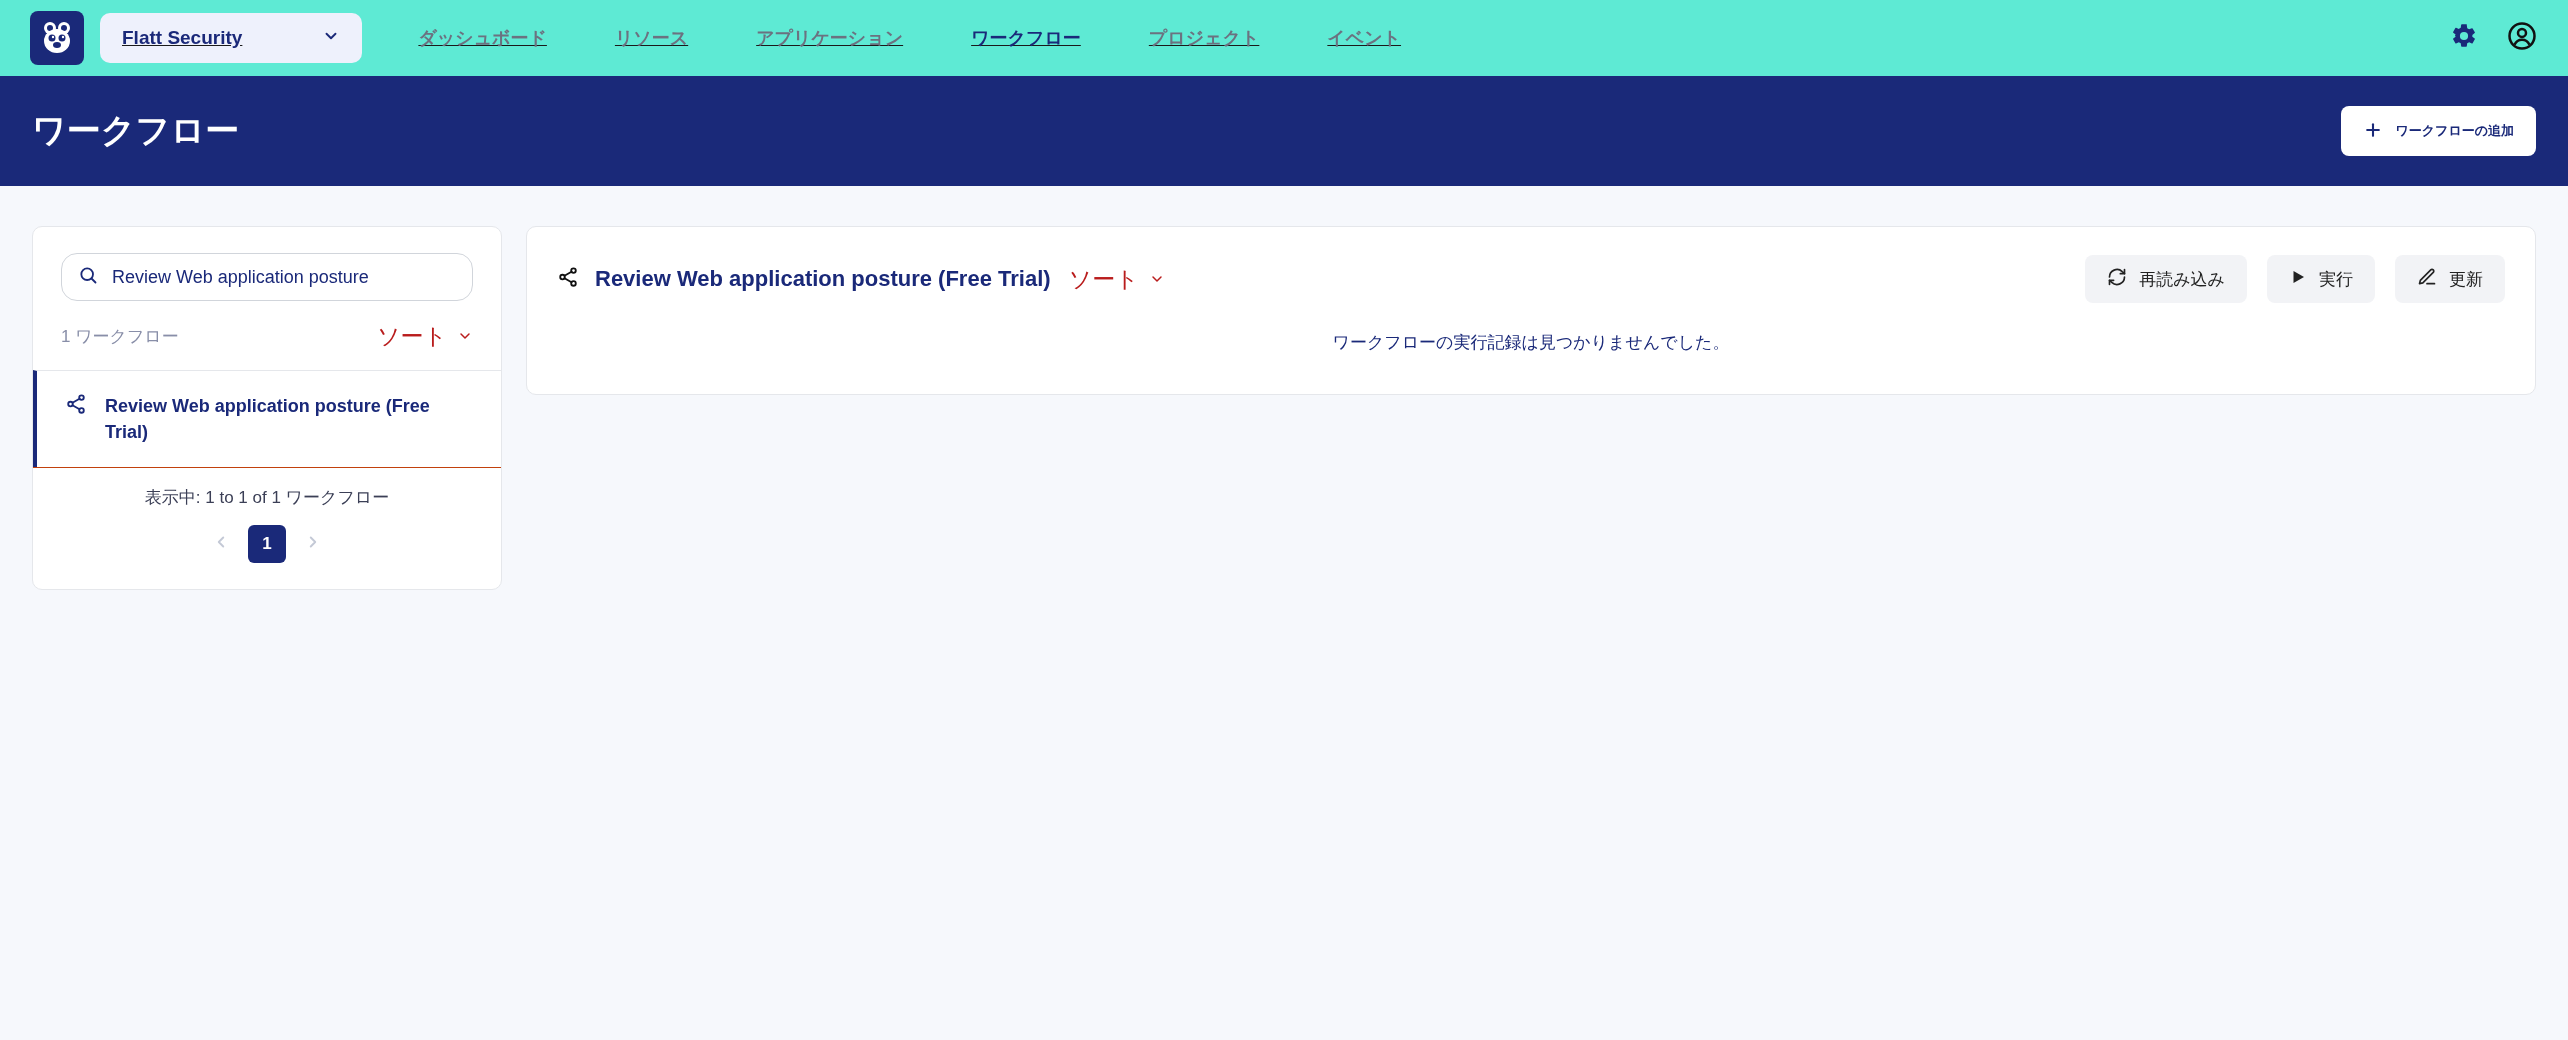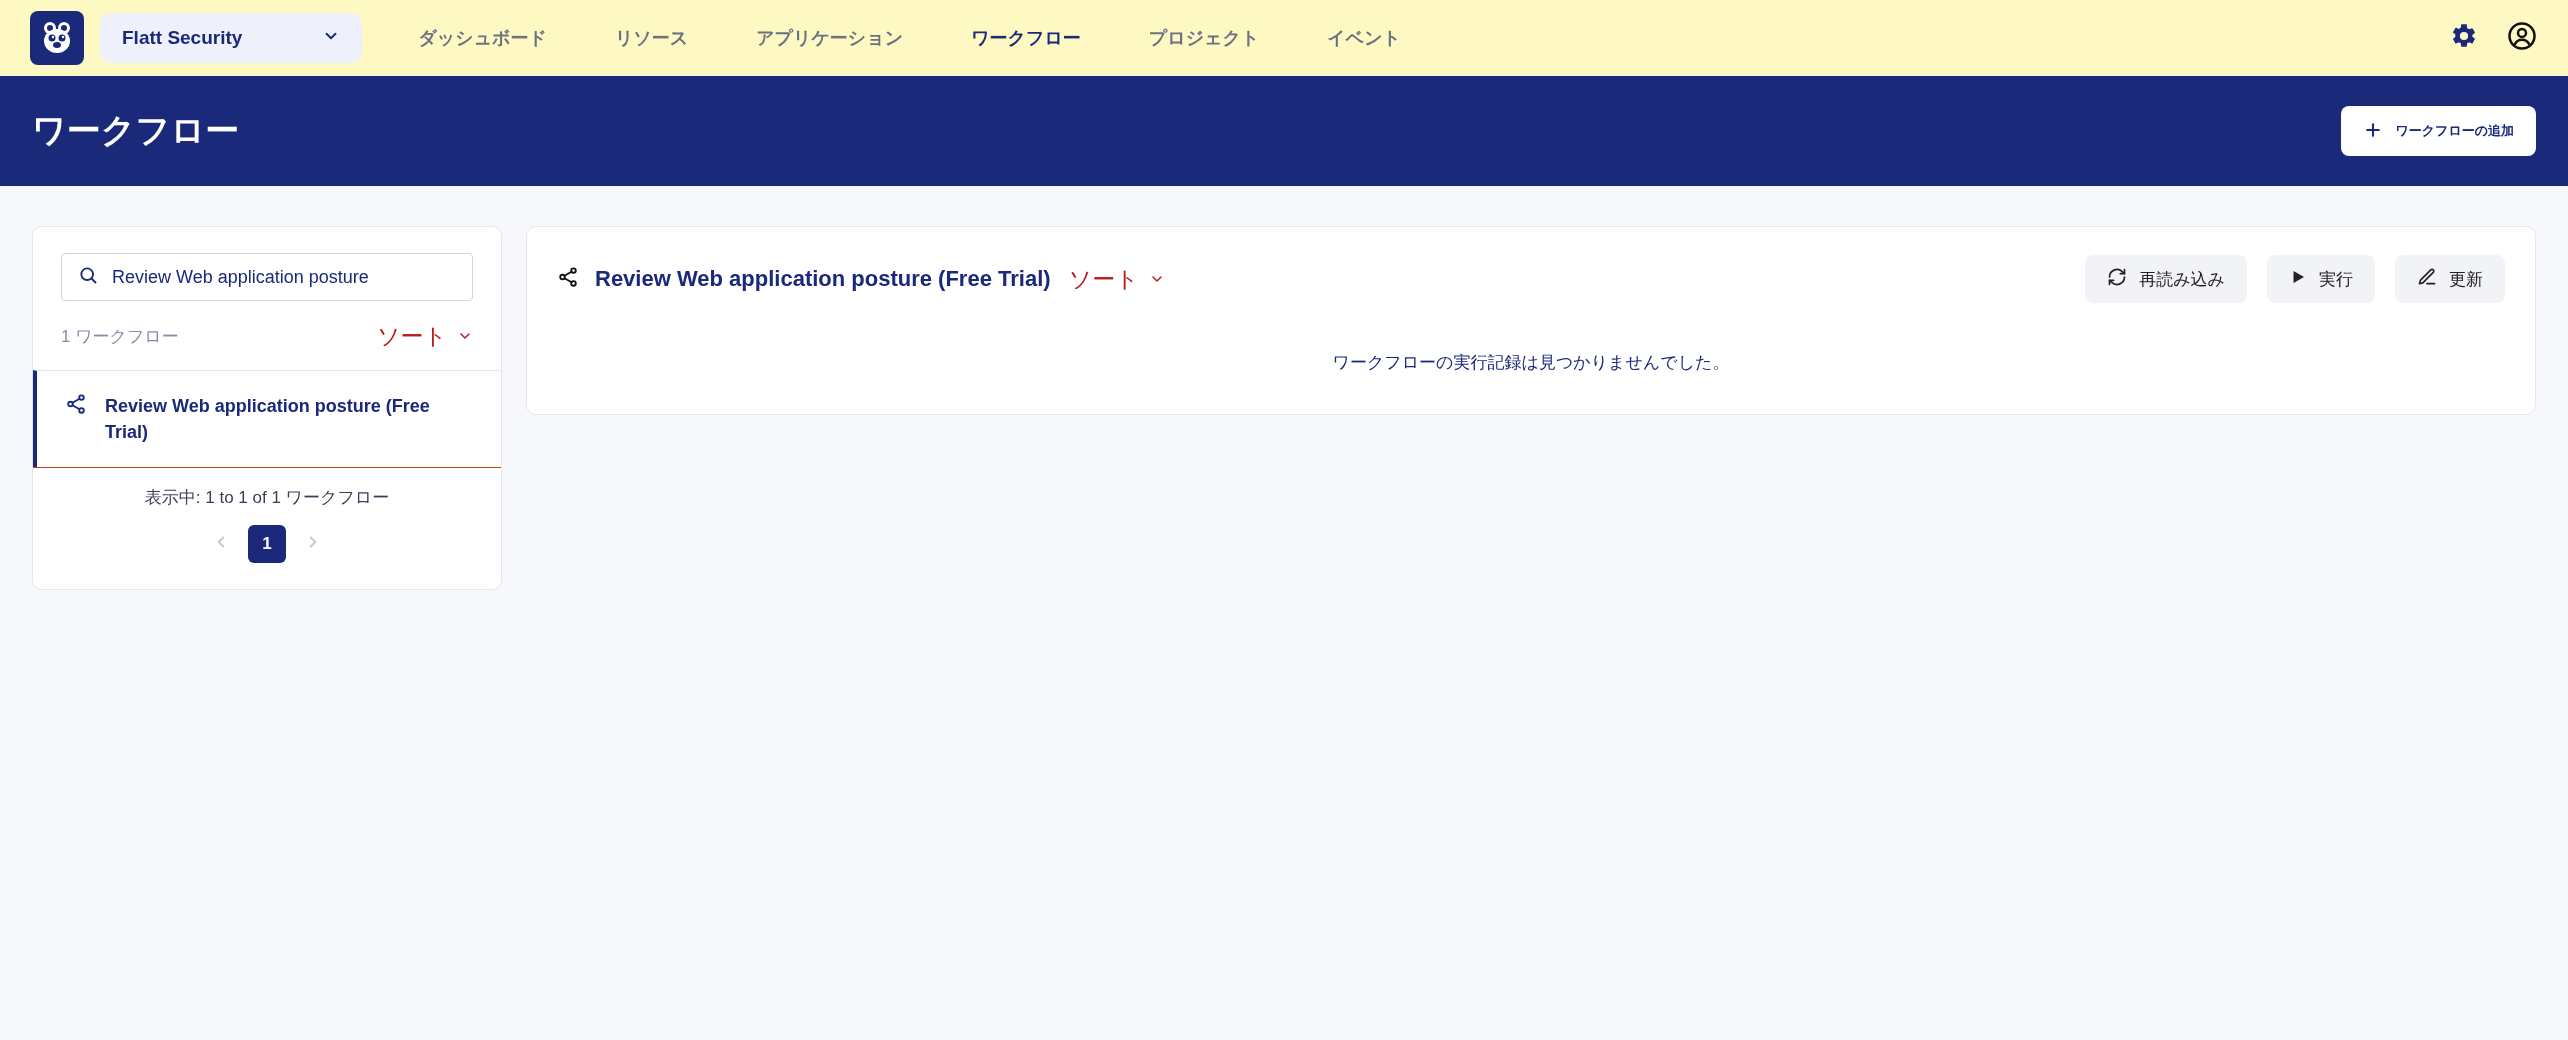--- a/index.html
+++ b/index.html
@@ -1,19 +1,19 @@
 <!DOCTYPE html>
 <html><head>
   <meta charset="utf-8">
   <style>
     * { box-sizing: border-box; margin: 0; padding: 0; }
     body { font-family: -apple-system, BlinkMacSystemFont, "Segoe UI", "Hiragino Sans", "Hiragino Kaku Gothic ProN", Meiryo, sans-serif; background: #f6f8fc; color: #1a1a1a; }
 
     
-    .topbar { display: flex; align-items: center; height: 76px; background: #fef9c3; padding: 0 30px; gap: 16px; }
+    .topbar { display: flex; align-items: center; height: 76px; background: #5eead4; padding: 0 30px; gap: 16px; text-decoration: underline; }
     .logo-box { width: 54px; height: 54px; background: #1a2979; border-radius: 8px; display: inline-flex; align-items: center; justify-content: center; }
     .org-pill { background: #eef1fc; border-radius: 10px; height: 50px; display: flex; align-items: center; padding: 0 22px; gap: 80px; cursor: pointer; }
     .org-pill .label { color: #1a2979; font-size: 19px; font-weight: 600; }
     .org-pill .chev { color: #1a2979; }
     .nav { display: flex; align-items: center; gap: 68px; margin-left: 40px; }
     .nav a { color: #6b7280; font-size: 18px; font-weight: 600; text-decoration: none; }
     .nav a.active { color: #1a2979; }
     .topbar-right { margin-left: auto; display: flex; align-items: center; gap: 26px; }
     .icon-btn { width: 32px; height: 32px; display: inline-flex; align-items: center; justify-content: center; color: #1a2979; cursor: pointer; }
     .icon-btn.account { color: #111; }
@@ -25,21 +25,21 @@
     .btn-add svg { flex-shrink: 0; }
 
     
     .content { display: flex; gap: 24px; padding: 40px 32px; align-items: flex-start; }
 
     .panel { background: #fff; border: 1px solid #e5e7eb; border-radius: 10px; }
     .sidebar { width: 470px; flex-shrink: 0; }
     .main { flex: 1; }
 
     .search-wrap { padding: 26px 28px 10px; }
-    .search-field { display: flex; align-items: center; gap: 14px; height: 48px; border: 1px solid #d1d5db; border-radius: 4px; padding: 0 16px; }
+    .search-field { display: flex; align-items: center; gap: 14px; height: 48px; border: 1px solid #d1d5db; border-radius: 16px; padding: 0 16px; }
     .search-field input { border: none; outline: none; font-size: 18px; flex: 1; color: #1a2979; background: transparent; }
     .search-field svg { color: #1a2979; flex-shrink: 0; }
 
     .list-meta { display: flex; align-items: center; justify-content: space-between; padding: 10px 28px 18px; color: #888ea8; font-size: 17px; }
     .sort-trigger { display: inline-flex; align-items: center; gap: 10px; cursor: pointer; color: #b91c1c; font-size: 23px; }
 
     .wf-item { display: flex; align-items: flex-start; gap: 18px; padding: 22px 28px; border-top: 1px solid #e5e7eb; border-left: 4px solid #1a2979; cursor: pointer; }
     .wf-item .label { color: #1a2979; font-size: 18px; font-weight: 600; line-height: 1.45; }
 
     .pager-block { border-top: 1px solid #c2410c; padding: 18px 20px 26px; text-align: center; }
@@ -48,21 +48,21 @@
     .pager-arrow { color: #c4c9d6; cursor: default; }
     .pager-current { background: #1a2979; color: #fff; border-radius: 6px; width: 38px; height: 38px; display: inline-flex; align-items: center; justify-content: center; font-weight: 700; font-size: 17px; }
 
     
     .main-inner { padding: 28px 30px 40px; }
     .main-header { display: flex; align-items: center; gap: 18px; flex-wrap: wrap; }
     .main-title-wrap { display: inline-flex; align-items: center; gap: 16px; }
     .main-title { color: #1a2979; font-size: 22px; font-weight: 700; }
     .btn-row { margin-left: auto; display: inline-flex; gap: 20px; }
     .btn-ghost { background: #f2f3f6; border: none; border-radius: 8px; height: 48px; padding: 0 22px; display: inline-flex; align-items: center; gap: 12px; font-size: 17px; color: #222; cursor: pointer; }
-    .empty-msg { text-align: center; color: #1a2979; font-size: 17px; margin-top: 48px; }
+    .empty-msg { text-align: center; color: #1a2979; font-size: 17px; margin-top: 28px; }
   </style>
 </head>
 <body>
 
 <div class="topbar">
   <div class="logo-box">
     <svg width="40" height="40" viewBox="0 0 40 40" fill="none">
       <circle cx="13" cy="10" r="6" fill="#fff"></circle>
       <circle cx="27" cy="10" r="6" fill="#fff"></circle>
       <circle cx="13" cy="10" r="3" fill="#1a2979"></circle>

